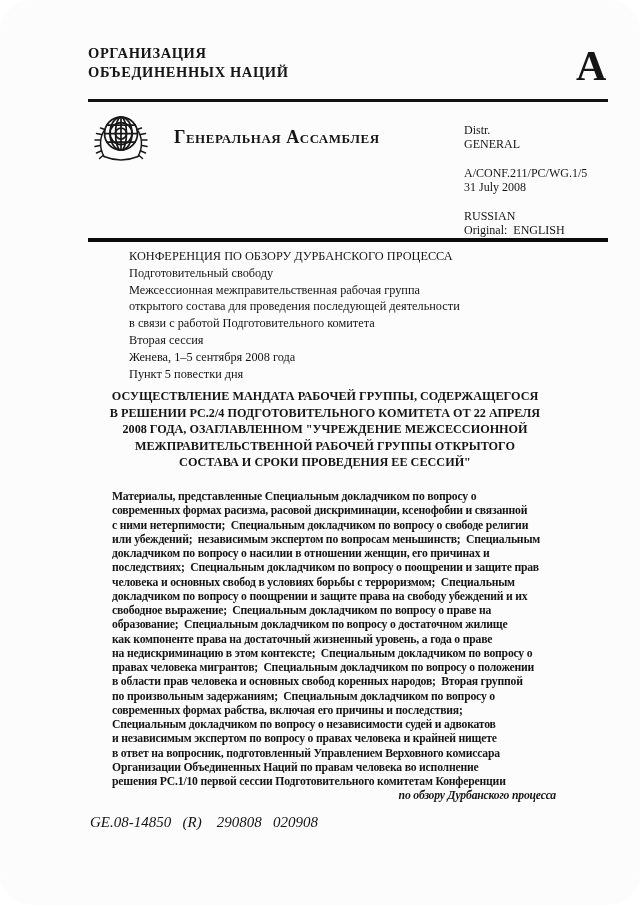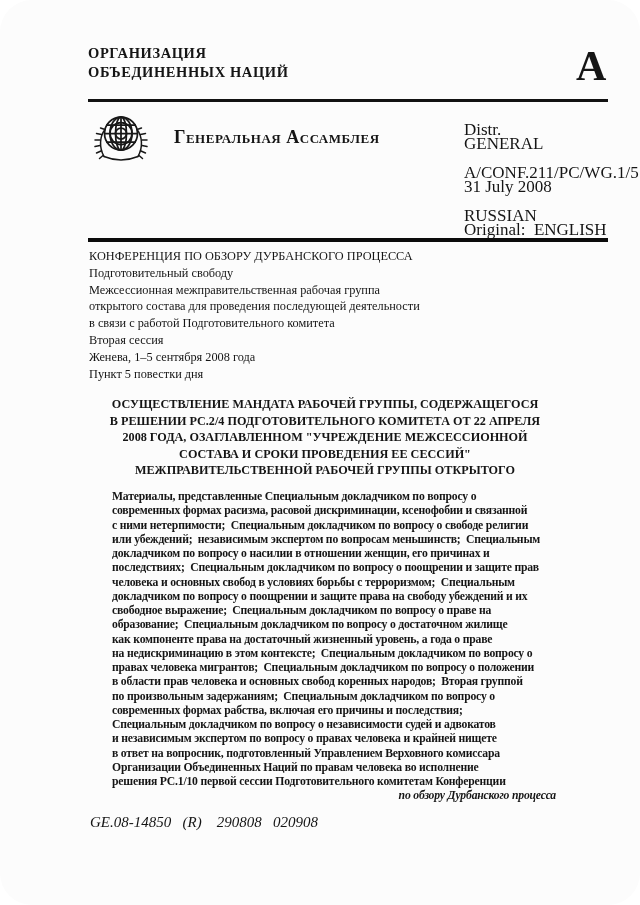--- a/index.html
+++ b/index.html
@@ -13,28 +13,28 @@
   .org-name{position:absolute;left:88px;top:44px;font-weight:bold;
     font-size:14.5px;line-height:19px;letter-spacing:.6px;}
   .doc-letter{position:absolute;left:576px;top:44px;font-weight:bold;
     font-size:42px;line-height:44px;}
   .rule{background:#121212;position:absolute;left:88px;width:520px;}
   .rule-thin{top:99px;height:3px;}
   .rule-thick{top:238px;height:4px;background:#0b0b0b;}
   .emblem{position:absolute;left:93px;top:112px;width:56px;height:53px;}
   .assembly{position:absolute;left:174px;top:127px;margin:0;
     font-size:18px;font-weight:bold;font-variant:small-caps;letter-spacing:.5px;}
-  .doc-meta{position:absolute;left:464px;top:123px;font-size:17px;line-height:14px;}
+  .doc-meta{position:absolute;left:464px;top:123px;font-size:12px;line-height:14px;}
   .meta-group{margin-bottom:15px;}
   .meta-group div{white-space:pre;}
   
   .session{position:absolute;left:89px;top:248px;font-size:12.3px;line-height:16.8px;}
-  .session .line{white-space:pre;}
+  .session .line{white-space:pre;margin-left:40px;}
   
-  .doc-title{position:absolute;left:98px;top:396px;width:454px;
+  .doc-title{position:absolute;left:98px;top:388px;width:454px;
     font-weight:bold;font-size:12.2px;line-height:16.6px;text-align:center;}
   .doc-title .line{white-space:nowrap;}
   
   .summary{position:absolute;left:112px;top:490px;width:444px;
     font-weight:bold;font-size:11.7px;line-height:14.25px;letter-spacing:-0.2px;}
   .summary .line{white-space:pre;}
   .summary .line:last-child{text-align:right;white-space:normal;font-style:italic;}
   
   .footer-ref{position:absolute;left:90px;top:814px;font-size:15px;white-space:pre;font-style:italic;}
 </style>
@@ -99,22 +99,22 @@
       <div class="line">в связи с работой Подготовительного комитета</div>
       <div class="line">Вторая сессия</div>
       <div class="line">Женева, 1–5 сентября 2008 года</div>
       <div class="line">Пункт 5 повестки дня</div>
     </section>
 
   <section class="doc-title">
       <div class="line">ОСУЩЕСТВЛЕНИЕ МАНДАТА РАБОЧЕЙ ГРУППЫ, СОДЕРЖАЩЕГОСЯ</div>
       <div class="line">В РЕШЕНИИ PC.2/4 ПОДГОТОВИТЕЛЬНОГО КОМИТЕТА ОТ 22 АПРЕЛЯ</div>
       <div class="line">2008 ГОДА, ОЗАГЛАВЛЕННОМ "УЧРЕЖДЕНИЕ МЕЖСЕССИОННОЙ</div>
+      <div class="line">МЕЖПРАВИТЕЛЬСТВЕННОЙ РАБОЧЕЙ ГРУППЫ ОТКРЫТОГО</div>
       <div class="line">СОСТАВА И СРОКИ ПРОВЕДЕНИЯ ЕЕ СЕССИЙ"</div>
-      <div class="line">МЕЖПРАВИТЕЛЬСТВЕННОЙ РАБОЧЕЙ ГРУППЫ ОТКРЫТОГО</div>
     </section>
 
   <section class="summary">
       <div class="line">Материалы, представленные Специальным докладчиком по вопросу о</div>
       <div class="line">современных формах расизма, расовой дискриминации, ксенофобии и связанной</div>
       <div class="line">с ними нетерпимости;  Специальным докладчиком по вопросу о свободе религии</div>
       <div class="line">или убеждений;  независимым экспертом по вопросам меньшинств;  Специальным</div>
       <div class="line">докладчиком по вопросу о насилии в отношении женщин, его причинах и</div>
       <div class="line">последствиях;  Специальным докладчиком по вопросу о поощрении и защите прав</div>
       <div class="line">человека и основных свобод в условиях борьбы с терроризмом;  Специальным</div>

